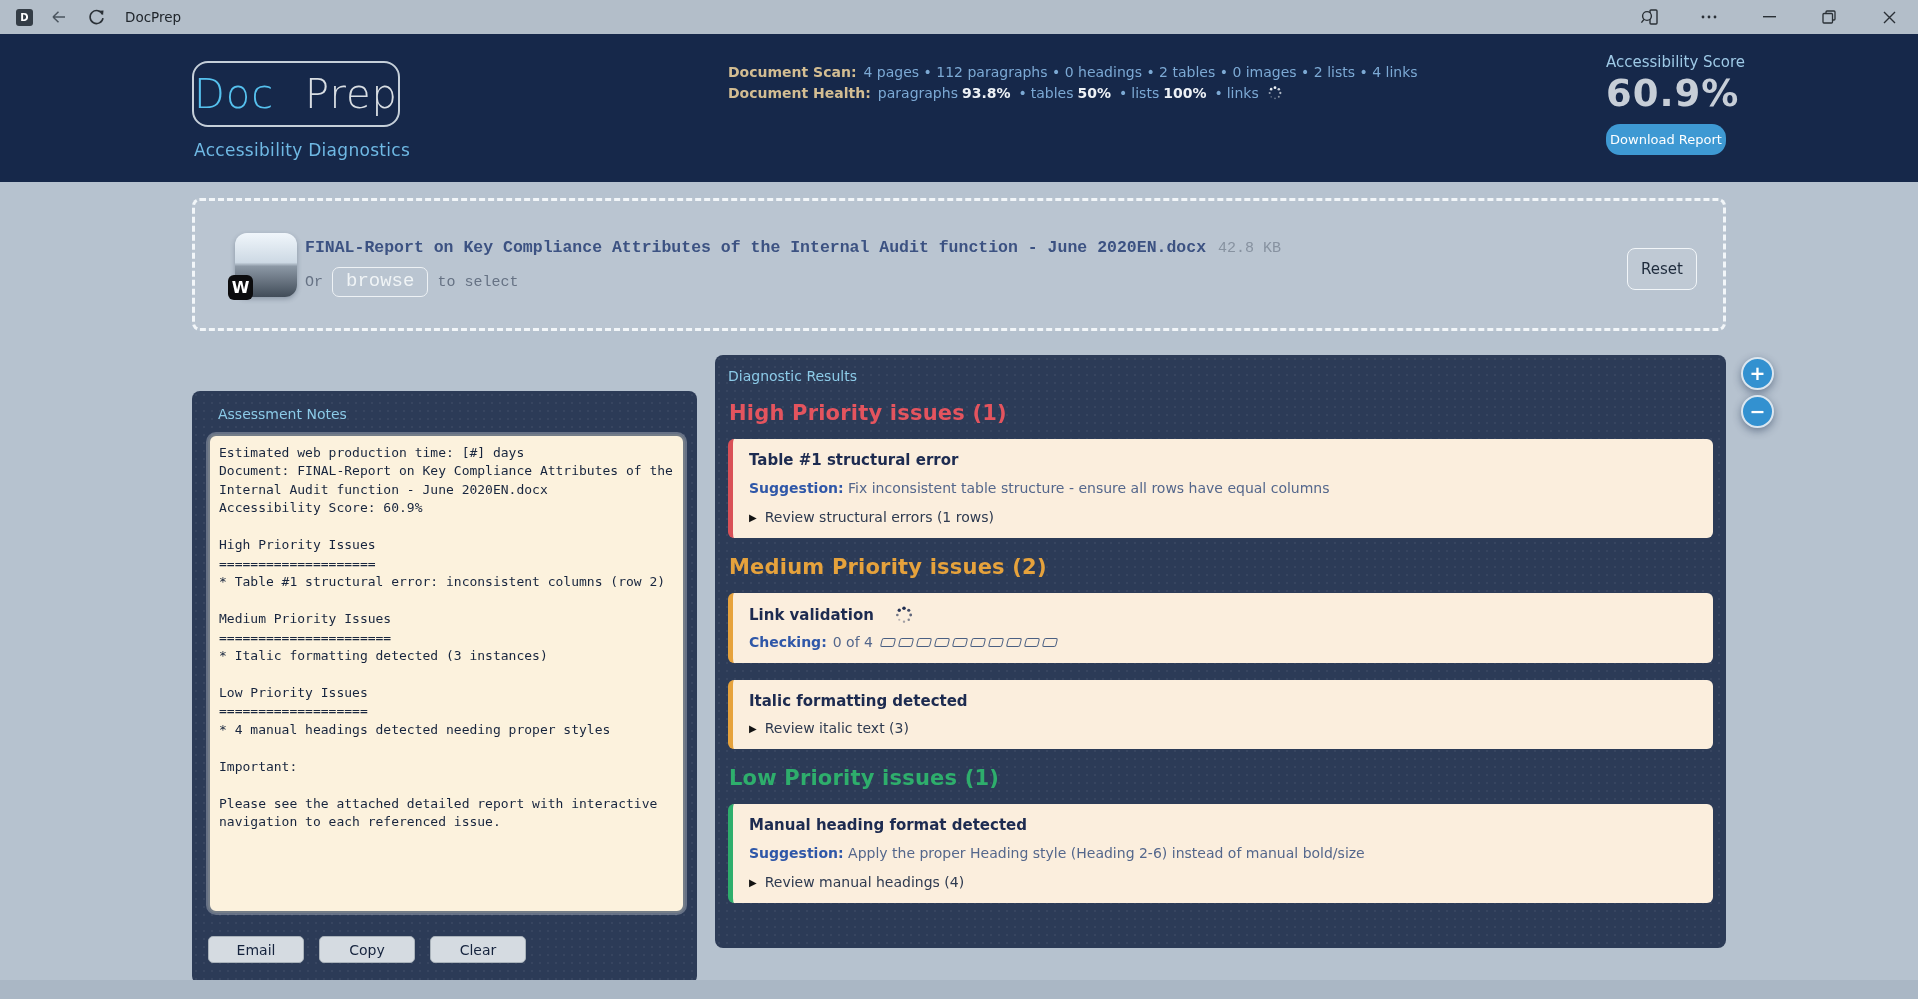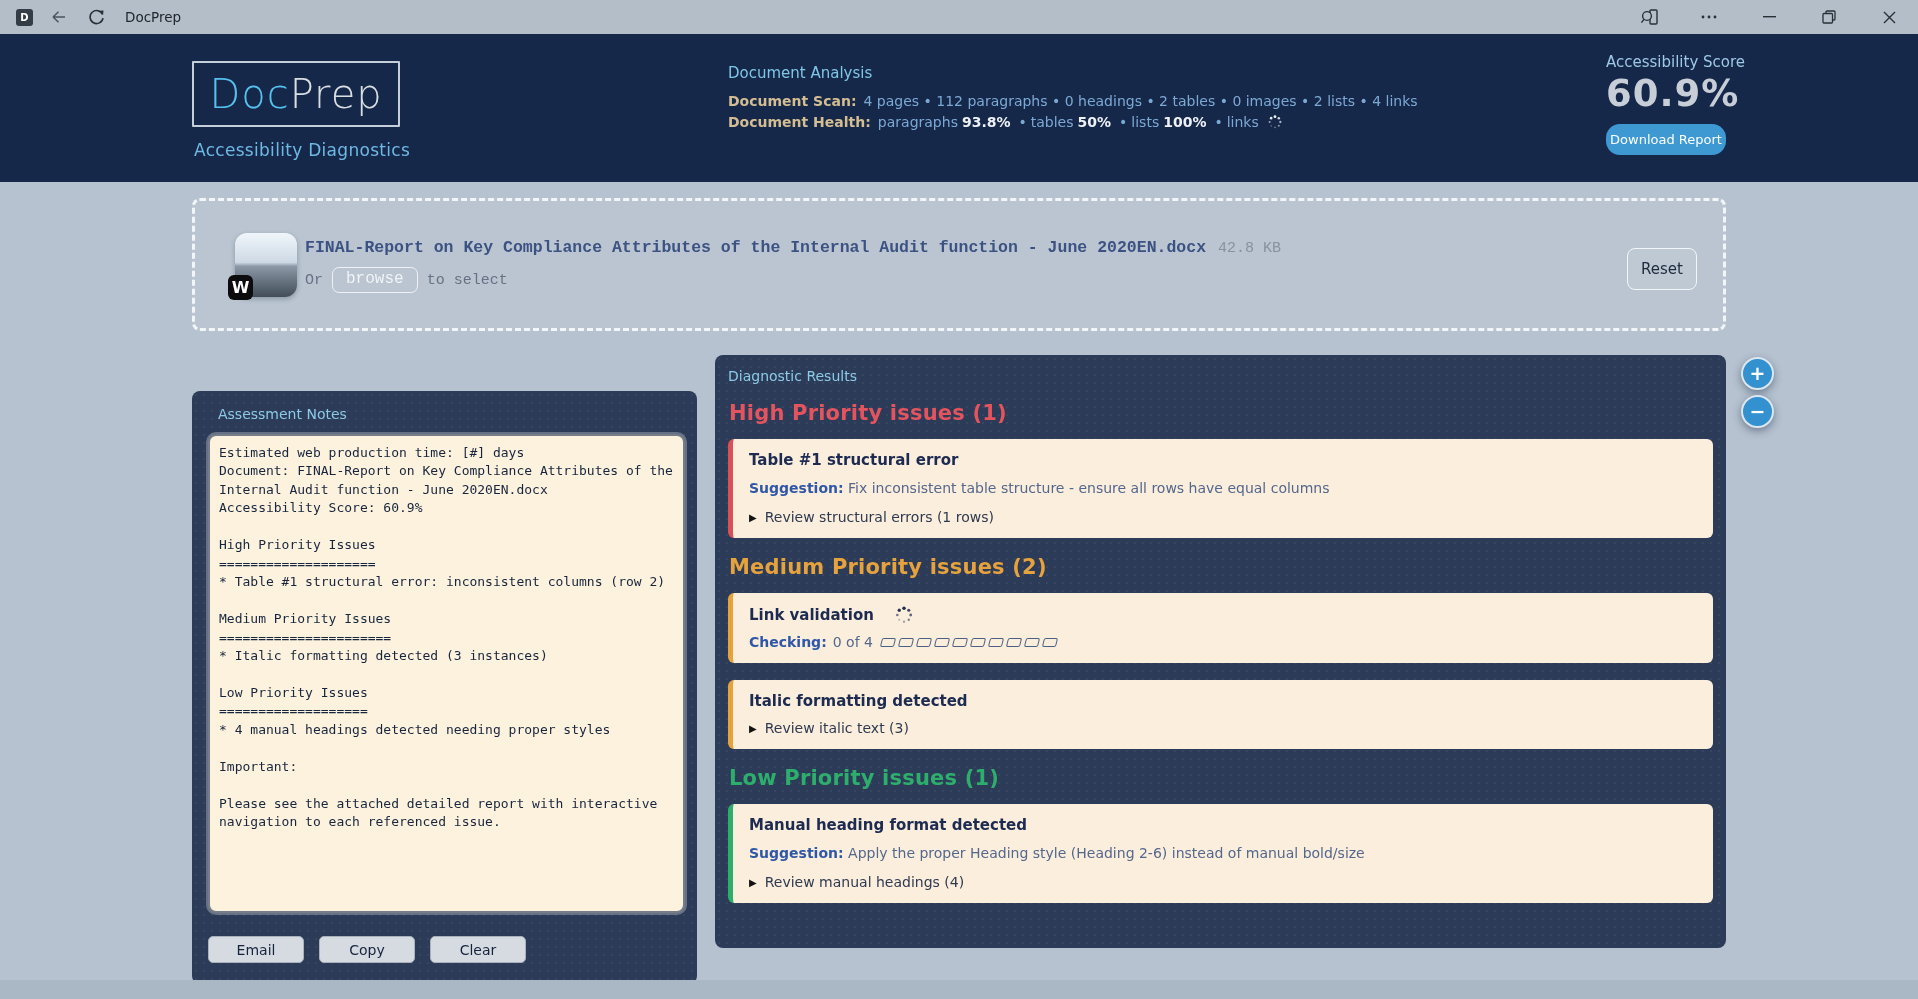--- a/index.html
+++ b/index.html
@@ -24,22 +24,22 @@
   .tb-icon svg { display:block; }
   .tb-title { margin-left:16px; font-size:13.5px; color:#20262c; }
   .tb-spacer { flex:1; }
   .tb-right .tb-icon { margin-left:34px; }
   .tb-right { display:flex; align-items:center; }
 
   
   .header { height:148px; background:#16284a; position:relative; }
   .logo-box {
     position:absolute; left:192px; top:27px; width:208px; height:66px;
-    border:2px solid #c5cfd9; border-radius:1px;
-    display:flex; align-items:center; justify-content:center;
+    border:2px solid #c5cfd9; border-radius:16px;
+    display:flex; align-items:center; justify-content:space-between;
     font-size:40px; font-weight:300; letter-spacing:1px;
   }
   .logo-doc { color:#56c1ee; }
   .logo-prep { color:#d9dee3; }
   .header-subtitle { position:absolute; left:194px; top:106px; font-size:17px; color:#6fb9e4; letter-spacing:.3px; }
 
   .analysis { position:absolute; left:728px; top:30px; }
   .analysis-title { font-size:15px; color:#7fc6e6; margin-bottom:11px; }
   .info-line { font-size:14px; margin-bottom:5px; color:#7ca9d4; display:flex; align-items:center; }
   .info-label { color:#d3bd92; font-weight:bold; margin-right:7px; }
@@ -71,21 +71,21 @@
     color:#fff; border-radius:6px; font-size:16px; font-weight:bold;
     display:flex; align-items:center; justify-content:center;
   }
   .file-info { position:absolute; left:110px; top:37px;font-family:Liberation Mono, monospace; }
   .filename-row { display:flex; align-items:baseline; }
   .filename { font-size:16.5px; font-weight:bold; color:#3c5282; }
   .filesize { font-size:15px; color:#8792a0; margin-left:12px; }
   .browse-row { margin-top:10px; display:flex; align-items:center; gap:9px; font-size:15px; color:#667284; }
   .browse-chip {
     border:1.5px solid #eef2f5; border-radius:7px; padding:2px 13px 4px; background:transparent;
-    color:#f0f4f6; font-size:16px; font-family:inherit; cursor:pointer;
+    color:#f0f4f6; font-size:19px; font-family:inherit; cursor:pointer;
   }
   .reset-btn {
     position:absolute; right:26px; top:47px; width:70px; height:42px;
     border:1.5px solid #f2f6f9; border-radius:8px; background:rgba(255,255,255,0.08);
     color:#1e2b3c; font-size:15px; font-family:inherit; cursor:pointer;
   }
 
   
   .panel {
     position:absolute; top:355px; height:593px; border-radius:8px; background-color:#2c3b57;
@@ -200,21 +200,20 @@
 </div>
 
 <div class="header">
   <div class="logo-box">
     <span class="logo-doc">Doc</span>
       <span class="logo-prep">Prep</span>
   </div>
   <div class="header-subtitle">Accessibility Diagnostics</div>
 
   <div class="analysis">
-    <div class="analysis-title">Document Analysis</div>
     <div class="info-line">
       <span class="info-label">Document Scan:</span>
       <span>4 pages • 112 paragraphs • 0 headings • 2 tables • 0 images • 2 lists • 4 links</span>
     </div>
     <div class="info-line">
       <span class="info-label">Document Health:</span>
       <span>paragraphs</span>
       <span class="hl-num">93.8%</span>
       <span class="hl-sep">•</span>
       <span>tables</span>

